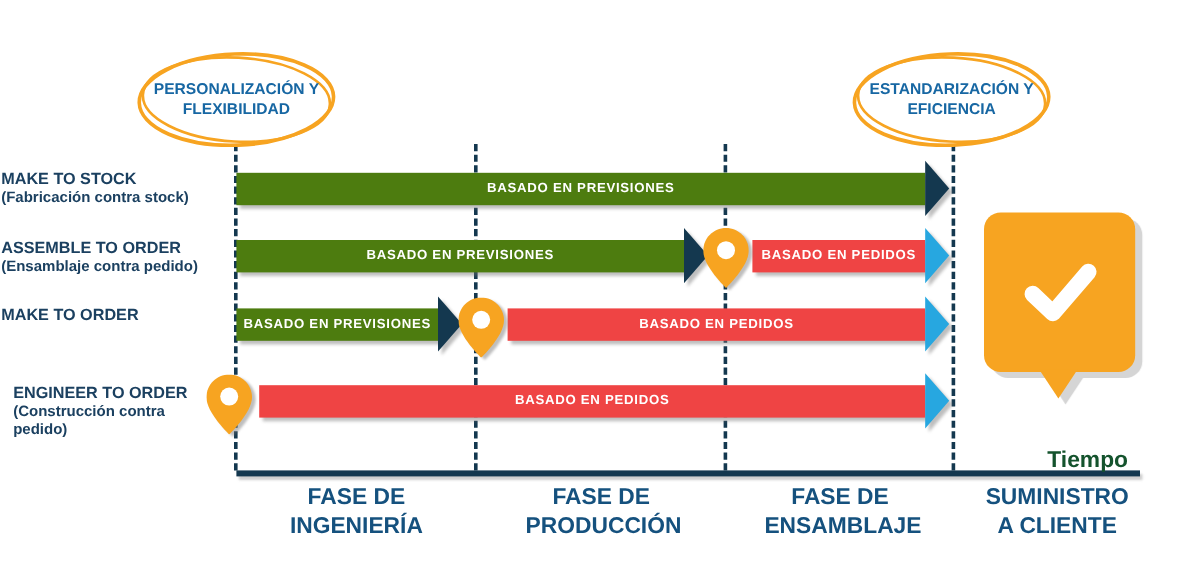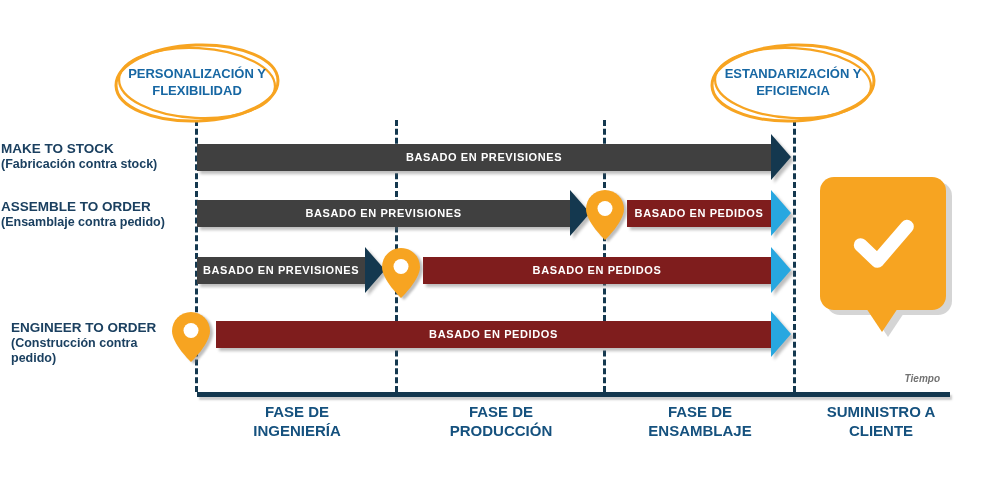--- a/index.html
+++ b/index.html
@@ -6,46 +6,46 @@
   .canvas{
     position:relative;width:1000px;height:447px;background:#ffffff;
     font-family:"Liberation Sans",sans-serif;overflow:hidden;
   }
   
   .vline{position:absolute;top:120px;height:272px;width:0;border-left:3px dashed #14384F;}
   
   .axis-line{position:absolute;left:197px;top:392px;width:753px;height:5px;background:#14384F;
     box-shadow:2px 3px 2px rgba(130,130,130,.4);}
   .time-label{position:absolute;top:373px;left:840px;width:100px;text-align:right;
-    color:#737373;font-weight:bold;font-style:italic;font-size:10px;}
+    color:#14532d;font-weight:bold;font-size:19px;}
   
   .ellipse-group{position:absolute;width:170px;height:86px;}
   .ellipse-group svg{position:absolute;inset:0;}
   .ellipse-label{position:absolute;inset:0;display:flex;align-items:center;justify-content:center;
     text-align:center;font-weight:bold;font-size:13px;color:#1767A3;padding:0 16px;line-height:1.3;}
   
   .row-label{position:absolute;left:1px;width:188px;text-align:left;color:#1B4060;
     font-weight:bold;line-height:1.2;}
   .row-label .name{font-size:13.5px;}
   .row-label .desc{font-size:12.5px;}
   
   .segment{position:absolute;display:flex;align-items:center;height:46px;
     filter:drop-shadow(3px 3px 1.5px rgba(110,110,110,.45));}
   .bar{height:27px;display:flex;align-items:center;justify-content:center;color:#fff;
     font-size:11px;font-weight:600;letter-spacing:.6px;flex:1;white-space:nowrap;}
-  .bar.navy{background:#404040;}
-  .bar.blue{background:#7f1d1d;}
+  .bar.navy{background:#4d7c0f;}
+  .bar.blue{background:#ef4444;}
   .ah{width:0;height:0;border-top:23px solid transparent;border-bottom:23px solid transparent;}
   .ah.navy{border-left:20px solid #14384F;}
   .ah.blue{border-left:20px solid #27A7E0;}
   
   .pin{position:absolute;width:38px;height:50px;filter:drop-shadow(3px 2px 1px rgba(110,110,110,.45));}
   
   .phase-label{position:absolute;top:403px;width:126px;text-align:center;color:#15517E;
-    font-weight:bold;font-size:15px;line-height:1.25;text-transform:uppercase;}
+    font-weight:bold;font-size:19px;line-height:1.25;text-transform:uppercase;}
   
   .bubble-wrap{position:absolute;left:820px;top:177px;width:130px;height:160px;
     filter:drop-shadow(6px 5px 0 rgba(150,150,150,.4));}
   .bubble{position:absolute;left:0;top:0;width:126px;height:133px;background:#F7A421;border-radius:14px;}
   .bubble-tail{position:absolute;left:46px;top:131px;width:0;height:0;
     border-left:16px solid transparent;border-right:16px solid transparent;border-top:24px solid #F7A421;}
   .bubble svg{position:absolute;left:23px;top:24px;}
 </style>
 </head>
 <body>
@@ -75,20 +75,21 @@
 
   <div class="row-label" style="top:141px;">
     <div class="name">MAKE TO STOCK</div>
     <div class="desc">(Fabricación contra stock)</div>
   </div>
   <div class="row-label" style="top:199px;">
     <div class="name">ASSEMBLE TO ORDER</div>
     <div class="desc">(Ensamblaje contra pedido)</div>
   </div>
   <div class="row-label" style="top:255px;">
+    <div class="name">MAKE TO ORDER</div>
   </div>
   <div class="row-label" style="top:320px;left:11px;width:168px;">
     <div class="name">ENGINEER TO ORDER</div>
     <div class="desc">(Construcción contra pedido)</div>
   </div>
 
   <div class="segment" style="left:197px;top:134px;width:594px;">
     <div class="bar navy">BASADO EN PREVISIONES</div>
     <div class="ah navy"></div>
   </div>

